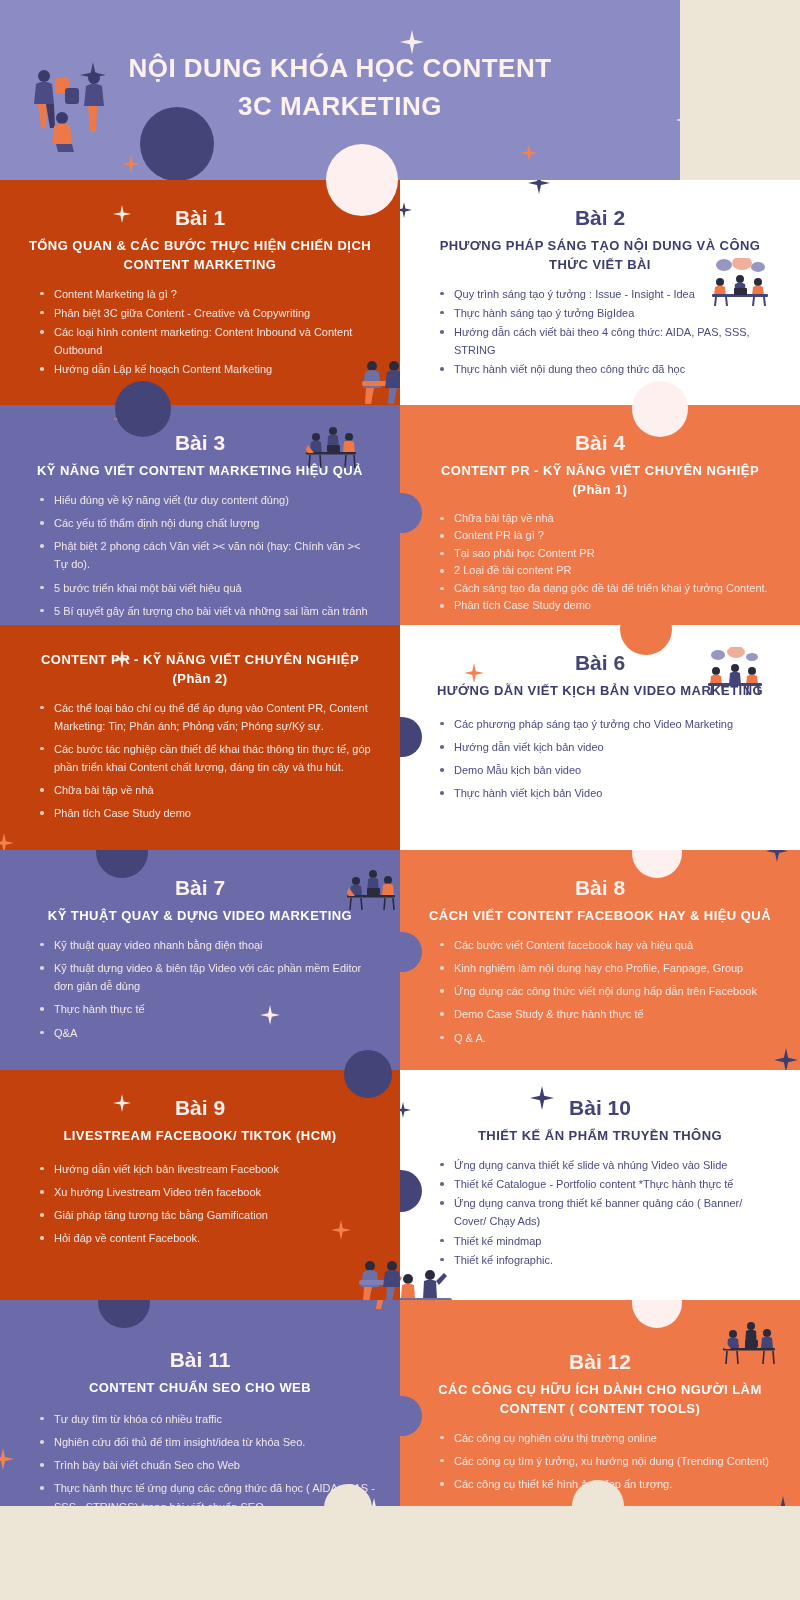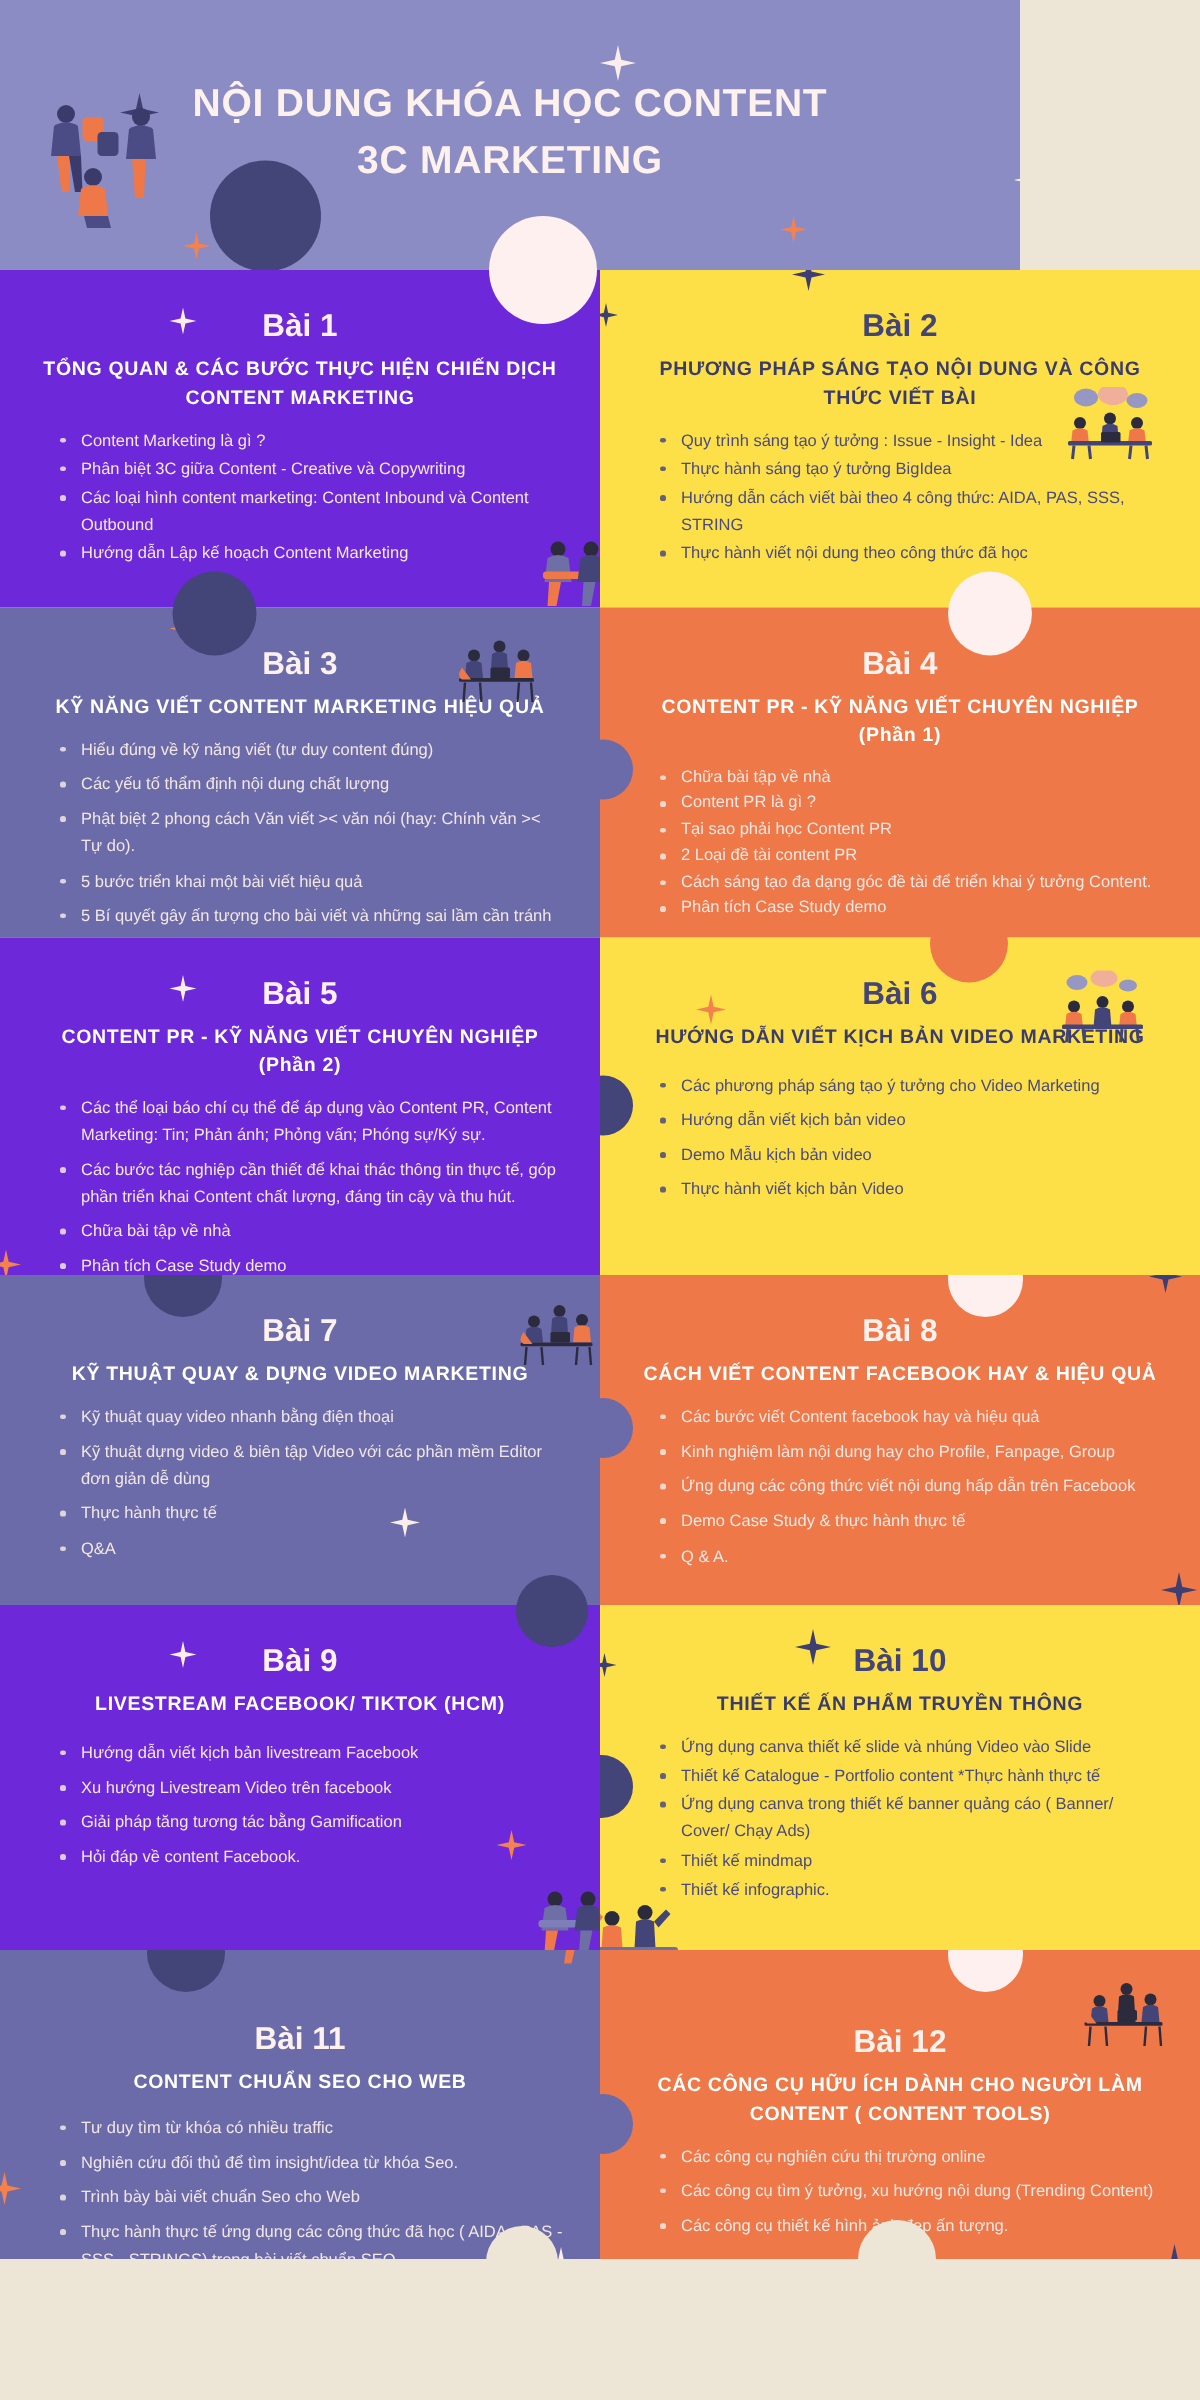--- a/index.html
+++ b/index.html
@@ -38,24 +38,24 @@
     position: relative;
     width: 400px;
     padding: 26px 24px 18px 24px;
     overflow: hidden;
   }
   .cell.h225 { height: 225px; }
   .cell.h220 { height: 220px; }
   .cell.h230 { height: 230px; }
 
   
-  .navy   { background: #6d28d9; }
+  .navy   { background: #c2410c; }
   .purple { background: #6B6BAA; }
   .orange { background: #EE7848; }
-  .cream  { background: #fde047; }
+  .cream  { background: #ffffff; }
 
   .navy .lesson-num, .purple .lesson-num, .orange .lesson-num { color: #FDF1EE; }
   .cream .lesson-num { color: #434478; }
   .navy .lesson-title, .purple .lesson-title, .orange .lesson-title { color: #FFFFFF; }
   .cream .lesson-title { color: #3B3C6E; }
   .navy li, .purple li, .orange li { color: #F2E7E4; }
   .cream li { color: #4A4A82; }
 
   .lesson-num {
     text-align: center;
@@ -310,21 +310,20 @@
     </div>
 
     <div class="row">
       <div class="cell navy h225">
         <div class="spark sp-cream" style="left:113px; top:25px;  width:18px; height:18px;">
             <i></i>
           </div>
         <div class="spark sp-orange" style="left:-6px;  top:208px; width:20px; height:20px;">
             <i></i>
           </div>
-        <div class="lesson-num">Bài 5</div>
         <div class="lesson-title">
           <span>CONTENT PR - KỸ NĂNG VIẾT CHUYÊN NGHIỆP</span>
           <span class="sub">(Phần 2)</span>
         </div>
         <ul class="bullets airy">
           <li>Các thể loại báo chí cụ thể để áp dụng vào Content PR, Content Marketing: Tin; Phản ánh; Phỏng vấn; Phóng sự/Ký sự.</li>
           <li>Các bước tác nghiệp cần thiết để khai thác thông tin thực tế, góp phần triển khai Content chất lượng, đáng tin cậy và thu hút.</li>
           <li>Chữa bài tập về nhà</li>
           <li>Phân tích Case Study demo</li>
         </ul>

